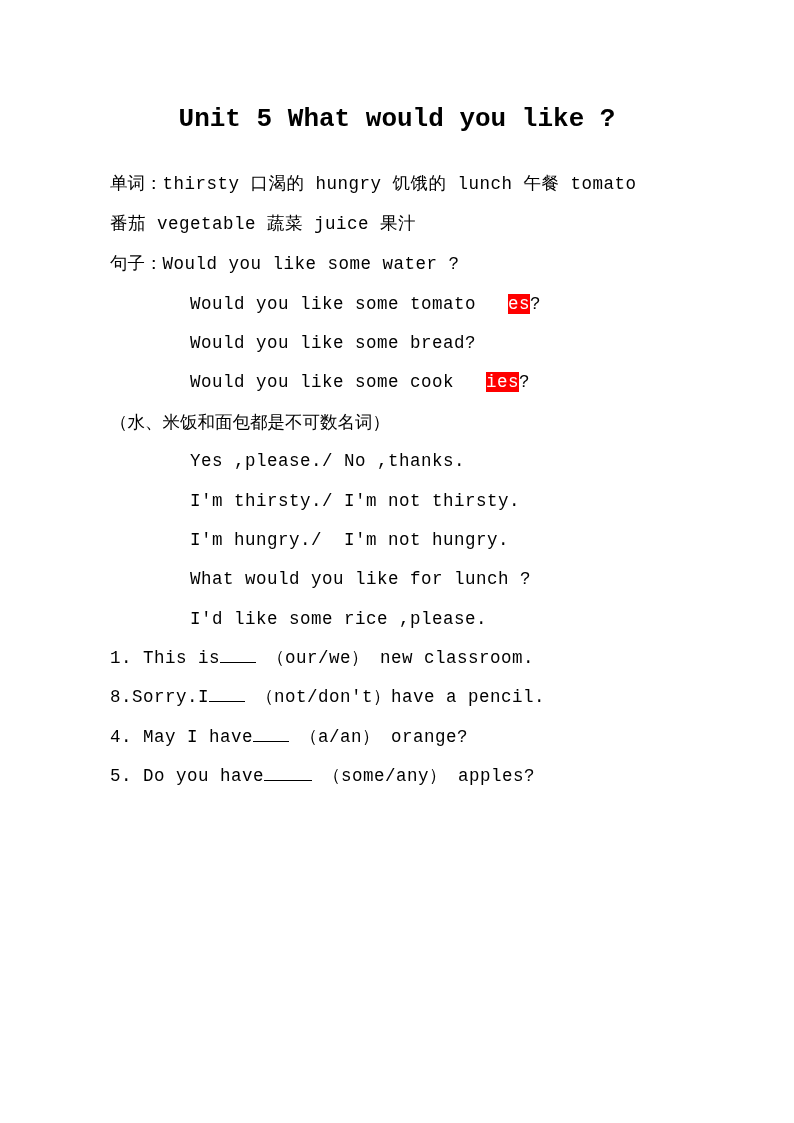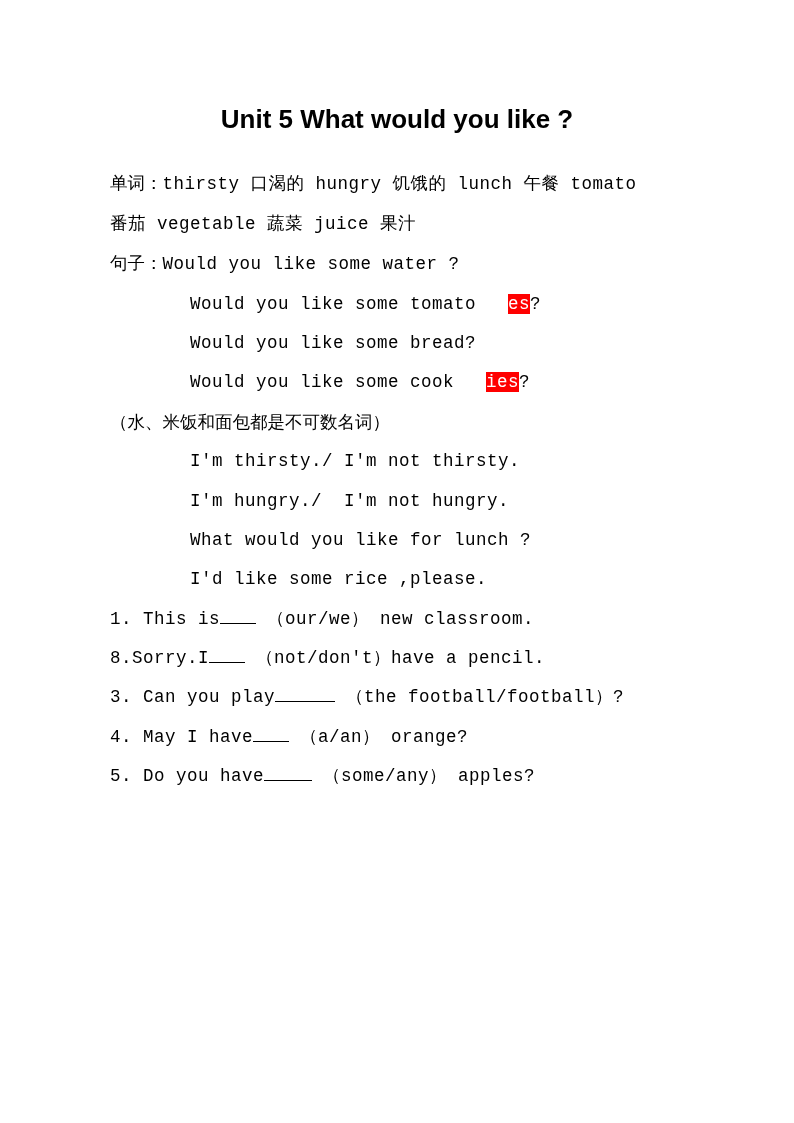--- a/index.html
+++ b/index.html
@@ -12,21 +12,21 @@
       color: #000;
       position: relative;
     }
     .page {
       padding: 90px 110px 0 110px;
       font-size: 17.5px;
       line-height: 2.25;
     }
     .title {
       text-align: center;
-      font-family: Liberation Sans, sans-serif;
+      font-family: Liberation Mono, monospace;
       font-weight: bold;
       font-size: 26px;
       margin-bottom: 15px;
     }
     .line {
       white-space: pre-wrap;
     }
     .vocab-label, .sentence-label {
       font-family: "SimSun", "宋体", serif;
       margin-top: 44px;
@@ -78,28 +78,28 @@
   <div class="line"><span class="sentence-label">句子：</span><span class="mono">Would you like some water ?</span></div>
 
   <div class="line indent2 mono"><span>Would you like some tomato</span><span class="highlight">es</span><span>?</span></div>
 
   <div class="line indent2 mono">Would you like some bread?</div>
 
   <div class="line indent2 mono"><span>Would you like some cook</span><span class="highlight">ies</span><span>?</span></div>
 
   <div class="line">（水、米饭和面包都是不可数名词）</div>
 
+  <div class="line indent2 mono">Yes ,please./ No ,thanks.</div>
   <div class="line indent2 mono">I'm thirsty./ I'm not thirsty.</div>
   <div class="line indent2 mono">I'm hungry./  I'm not hungry.</div>
   <div class="line indent2 mono">What would you like for lunch ?</div>
   <div class="line indent2 mono">I'd like some rice ,please.</div>
 
   <div class="line mono"><span>1. This is</span><span class="blank3"></span><span> （our/we） new classroom.</span></div>
 
   <div class="line mono"><span>8.Sorry.I</span><span class="blank3"></span><span> （not/don't）have a pencil.</span></div>
 
-  <div class="line mono"><span>3. Can you play</span><span class="blank5"></span><span> （the football/football）?</span></div>
 
   <div class="line mono"><span>4. May I have</span><span class="blank3"></span><span> （a/an） orange?</span></div>
 
   <div class="line mono"><span>5. Do you have</span><span class="blank4"></span><span> （some/any） apples?</span></div>
 
 </div>
 
 </body></html>

